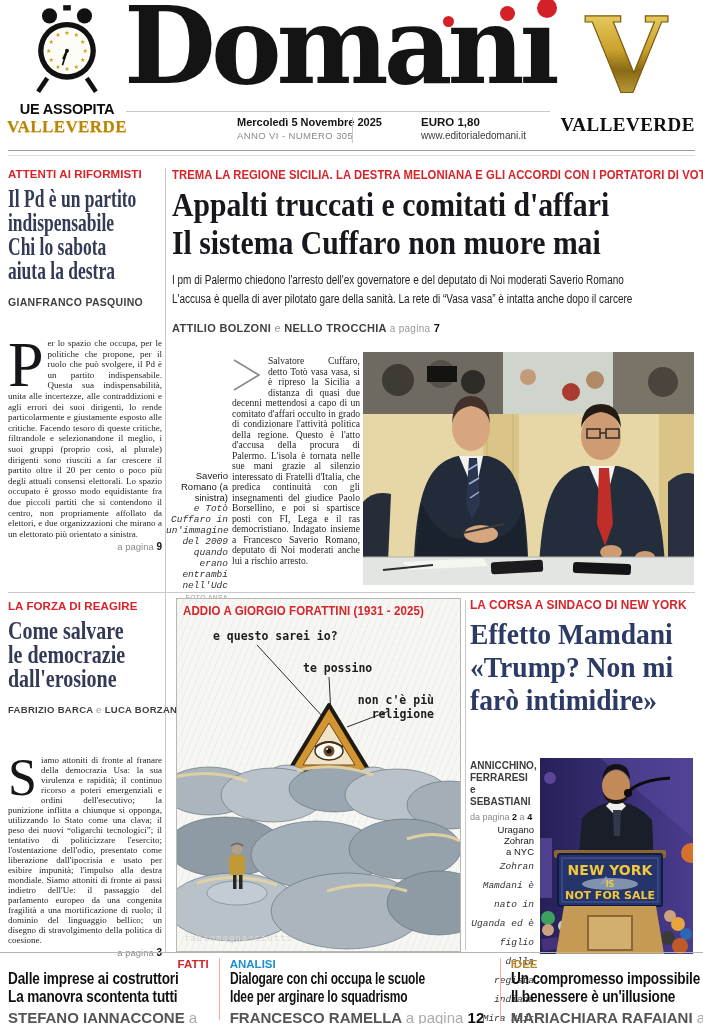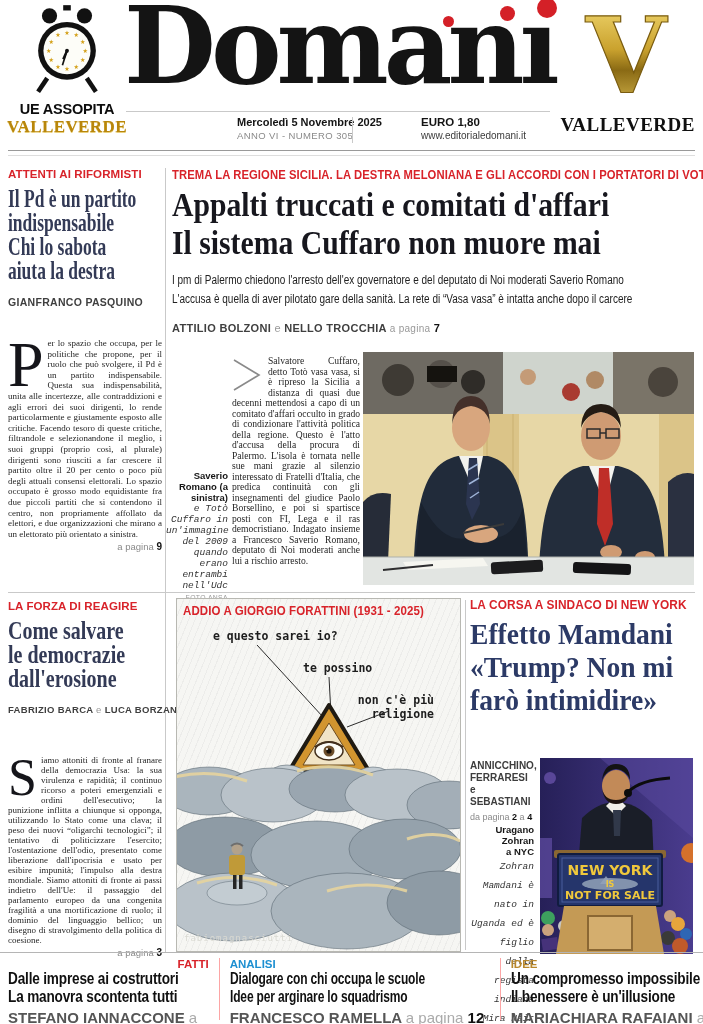--- a/index.html
+++ b/index.html
@@ -14,21 +14,21 @@
   .kicker{font-weight:800;color:#d8232a;letter-spacing:.1px;}
   .serifhead{font-family:"Liberation Serif",serif;font-weight:700;}
   .rule{background:#c9c9c9;}
   .body-serif{font-family:"Liberation Serif",serif;color:#1f1f1f;text-align:justify;}
   .dropcap{float:left;font-family:"Liberation Serif",serif;font-weight:400;color:#15151a;
            font-size:64px;line-height:50px;margin:2px 4px 0 0;}
   .pageref{color:#8a8a8a;font-size:9.5px;text-align:right;}
   .pageref b{color:#111;font-size:10px;}
   .byl{color:#3f3f3f;font-weight:700;letter-spacing:.3px;}
   .byl .lite{color:#999;font-weight:400;}
-  .cap-bold{font-weight:700;color:#161616;}
+  .cap-bold{font-weight:400;color:#161616;}
   .cap-ital{font-family:Liberation Mono, monospace;font-style:italic;color:#333;}
   .cap-credit{color:#9b9b9b;letter-spacing:.4px;}
   
   .ad-left{left:6px;top:4px;width:122px;text-align:center;}
   .ad-left .l1{font-size:14.5px;font-weight:800;color:#0d0d0d;letter-spacing:-.2px;margin-top:1px;}
   .ad-left .l2{font-family:"Liberation Serif",serif;font-size:17px;font-weight:900;color:#b8860b;
                letter-spacing:.4px;text-shadow:0 1px 0 #e9cf7a;}
   .masthead{left:124px;top:-10px;font-family:"DejaVu Serif",serif;font-weight:900;
             font-size:106px;line-height:1.05;letter-spacing:-5px;color:#141414;}
   .mdot{border-radius:50%;background:#d42027;}

